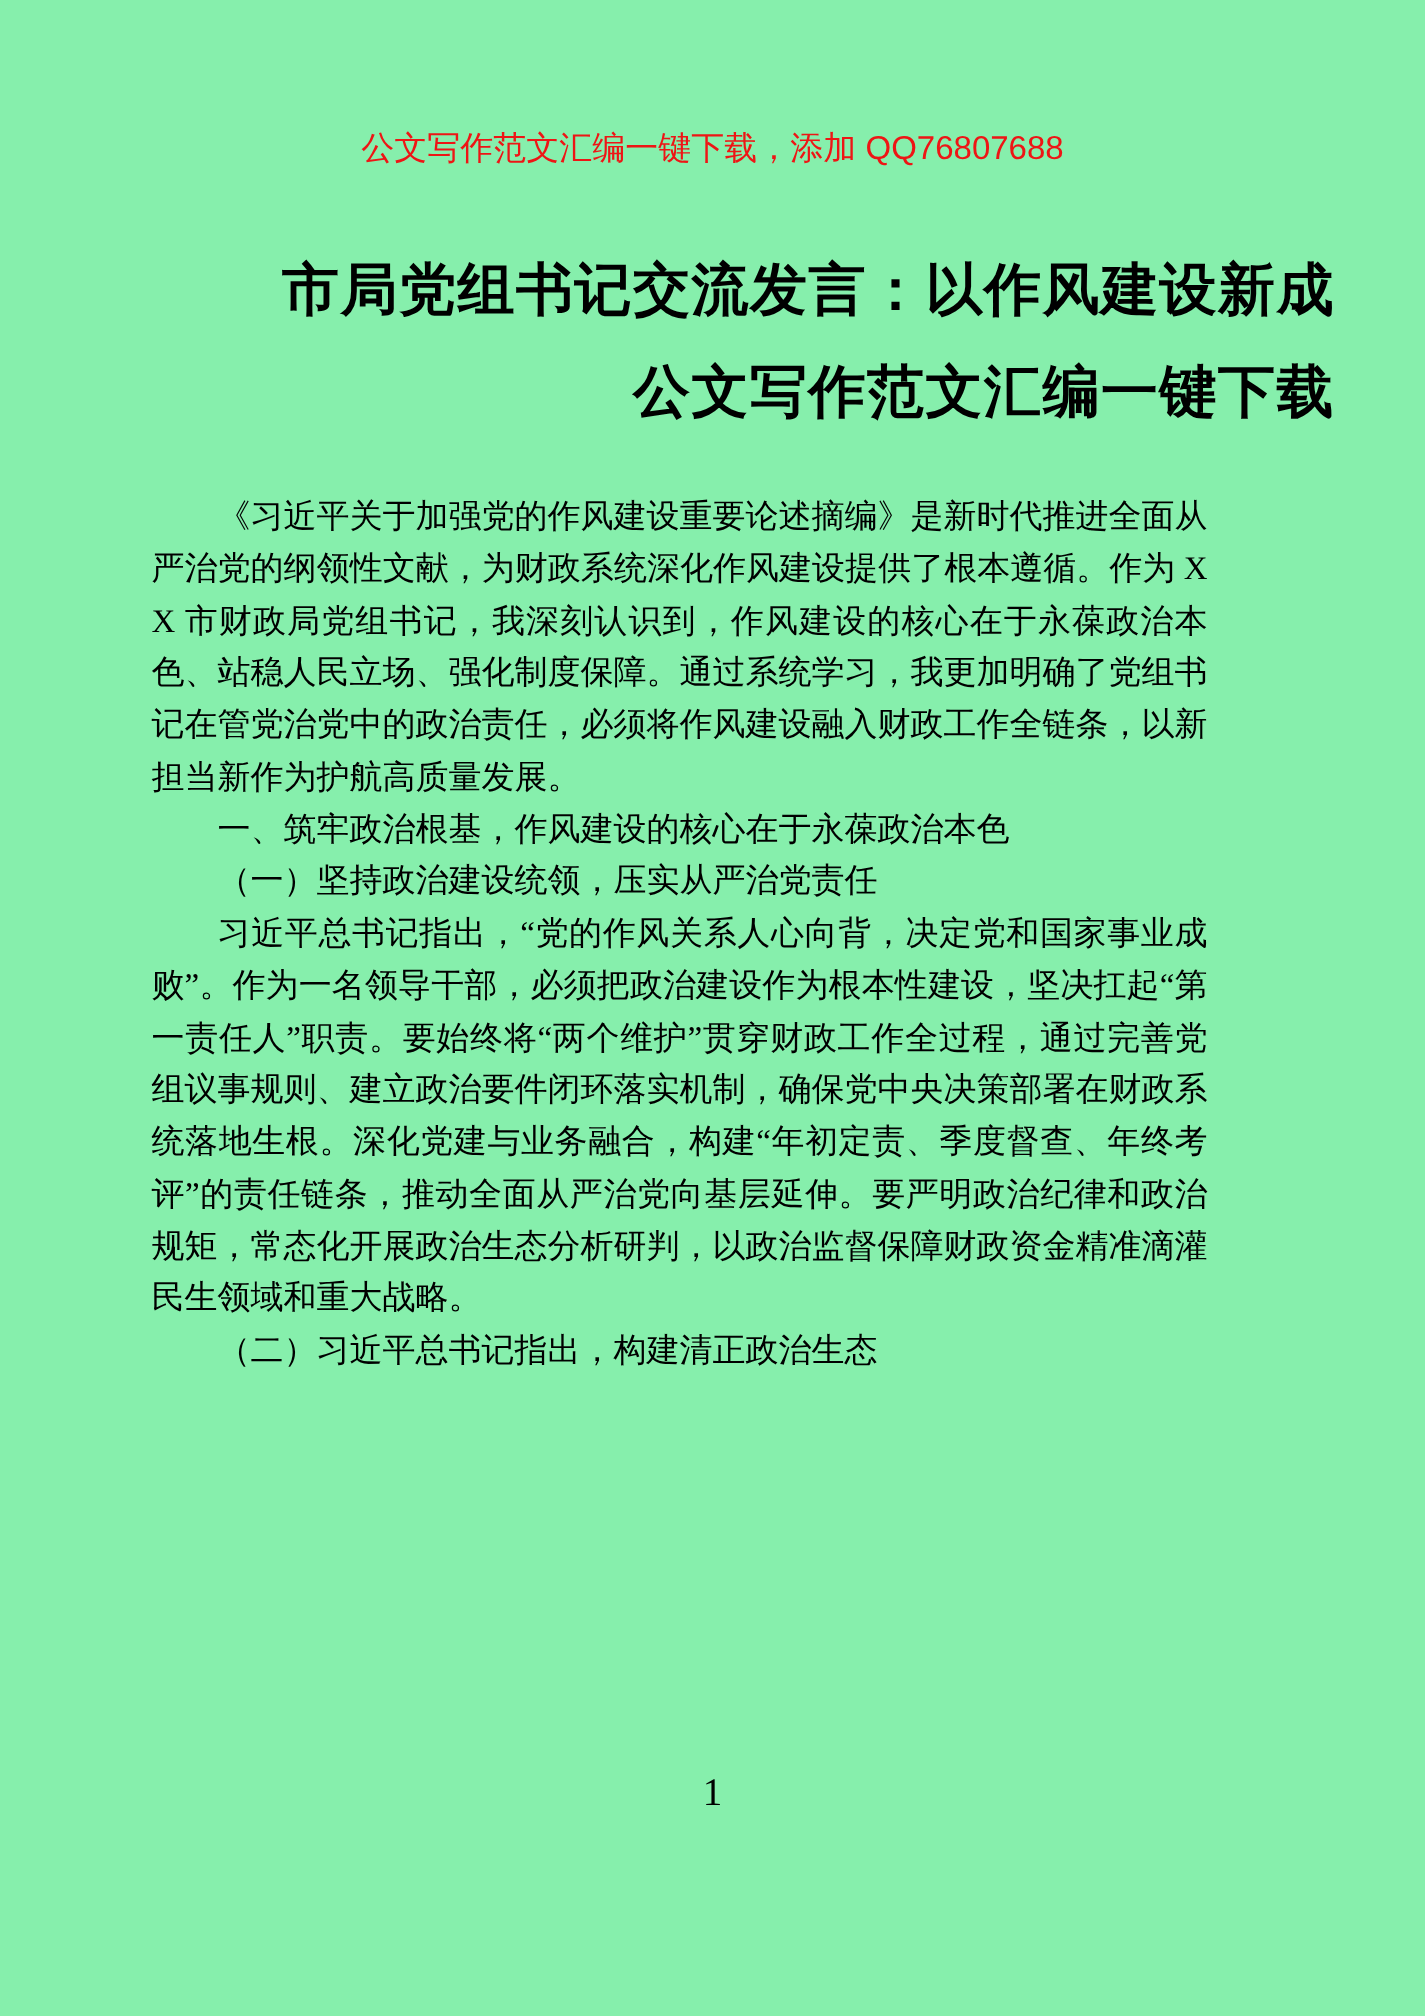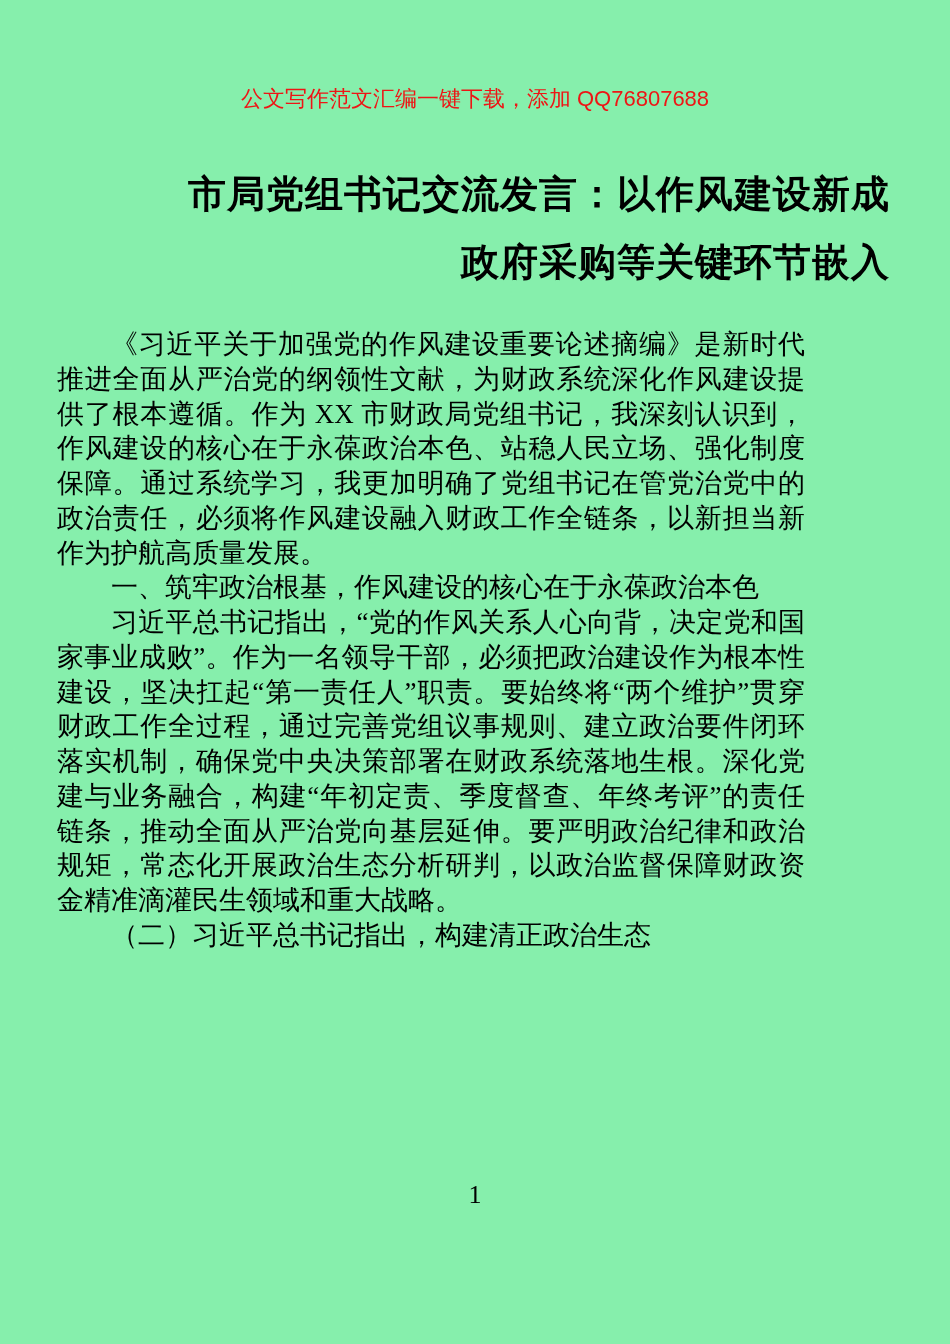--- a/index.html
+++ b/index.html
@@ -30,22 +30,22 @@
     line-height: 68px;
     font-weight: 700;
     text-align: right;
     font-family: "Liberation Sans", "DejaVu Sans", sans-serif;
     letter-spacing: 1px;
   }
   .doc-title .title-line {
     display: block;
   }
   .content {
-    margin: 31px 145px 0 57px;
-    font-size: 27px;
+    margin: 31px 145px 0 101px;
+    font-size: 22px;
     line-height: 34.75px;
     text-align: justify;
   }
   .content p {
     margin: 0;
     padding: 0;
     text-indent: 2em;
     word-break: break-all;
   }
   .page-number {
@@ -61,25 +61,26 @@
 </style>
 </head>
 <body>
 
 <div class="page">
 
   <div class="notice">公文写作范文汇编一键下载，添加 QQ76807688</div>
 
   <h1 class="doc-title">
     <span class="title-line">市局党组书记交流发言：以作风建设新成</span>
-    <span class="title-line">政府采购等关键环节嵌入</span>
+    <span class="title-line">公文写作范文汇编一键下载</span>
   </h1>
 
   <div class="content">
       <p class="para body">《习近平关于加强党的作风建设重要论述摘编》是新时代推进全面从严治党的纲领性文献，为财政系统深化作风建设提供了根本遵循。作为 XX 市财政局党组书记，我深刻认识到，作风建设的核心在于永葆政治本色、站稳人民立场、强化制度保障。通过系统学习，我更加明确了党组书记在管党治党中的政治责任，必须将作风建设融入财政工作全链条，以新担当新作为护航高质量发展。</p>
       <p class="para heading1">一、筑牢政治根基，作风建设的核心在于永葆政治本色</p>
+      <p class="para heading2">（一）坚持政治建设统领，压实从严治党责任</p>
       <p class="para body">习近平总书记指出，“党的作风关系人心向背，决定党和国家事业成败”。作为一名领导干部，必须把政治建设作为根本性建设，坚决扛起“第一责任人”职责。要始终将“两个维护”贯穿财政工作全过程，通过完善党组议事规则、建立政治要件闭环落实机制，确保党中央决策部署在财政系统落地生根。深化党建与业务融合，构建“年初定责、季度督查、年终考评”的责任链条，推动全面从严治党向基层延伸。要严明政治纪律和政治规矩，常态化开展政治生态分析研判，以政治监督保障财政资金精准滴灌民生领域和重大战略。</p>
       <p class="para heading2">（二）习近平总书记指出，构建清正政治生态</p>
     </div>
 
   <div class="page-number">1</div>
 
 </div>
 
 </body></html>

